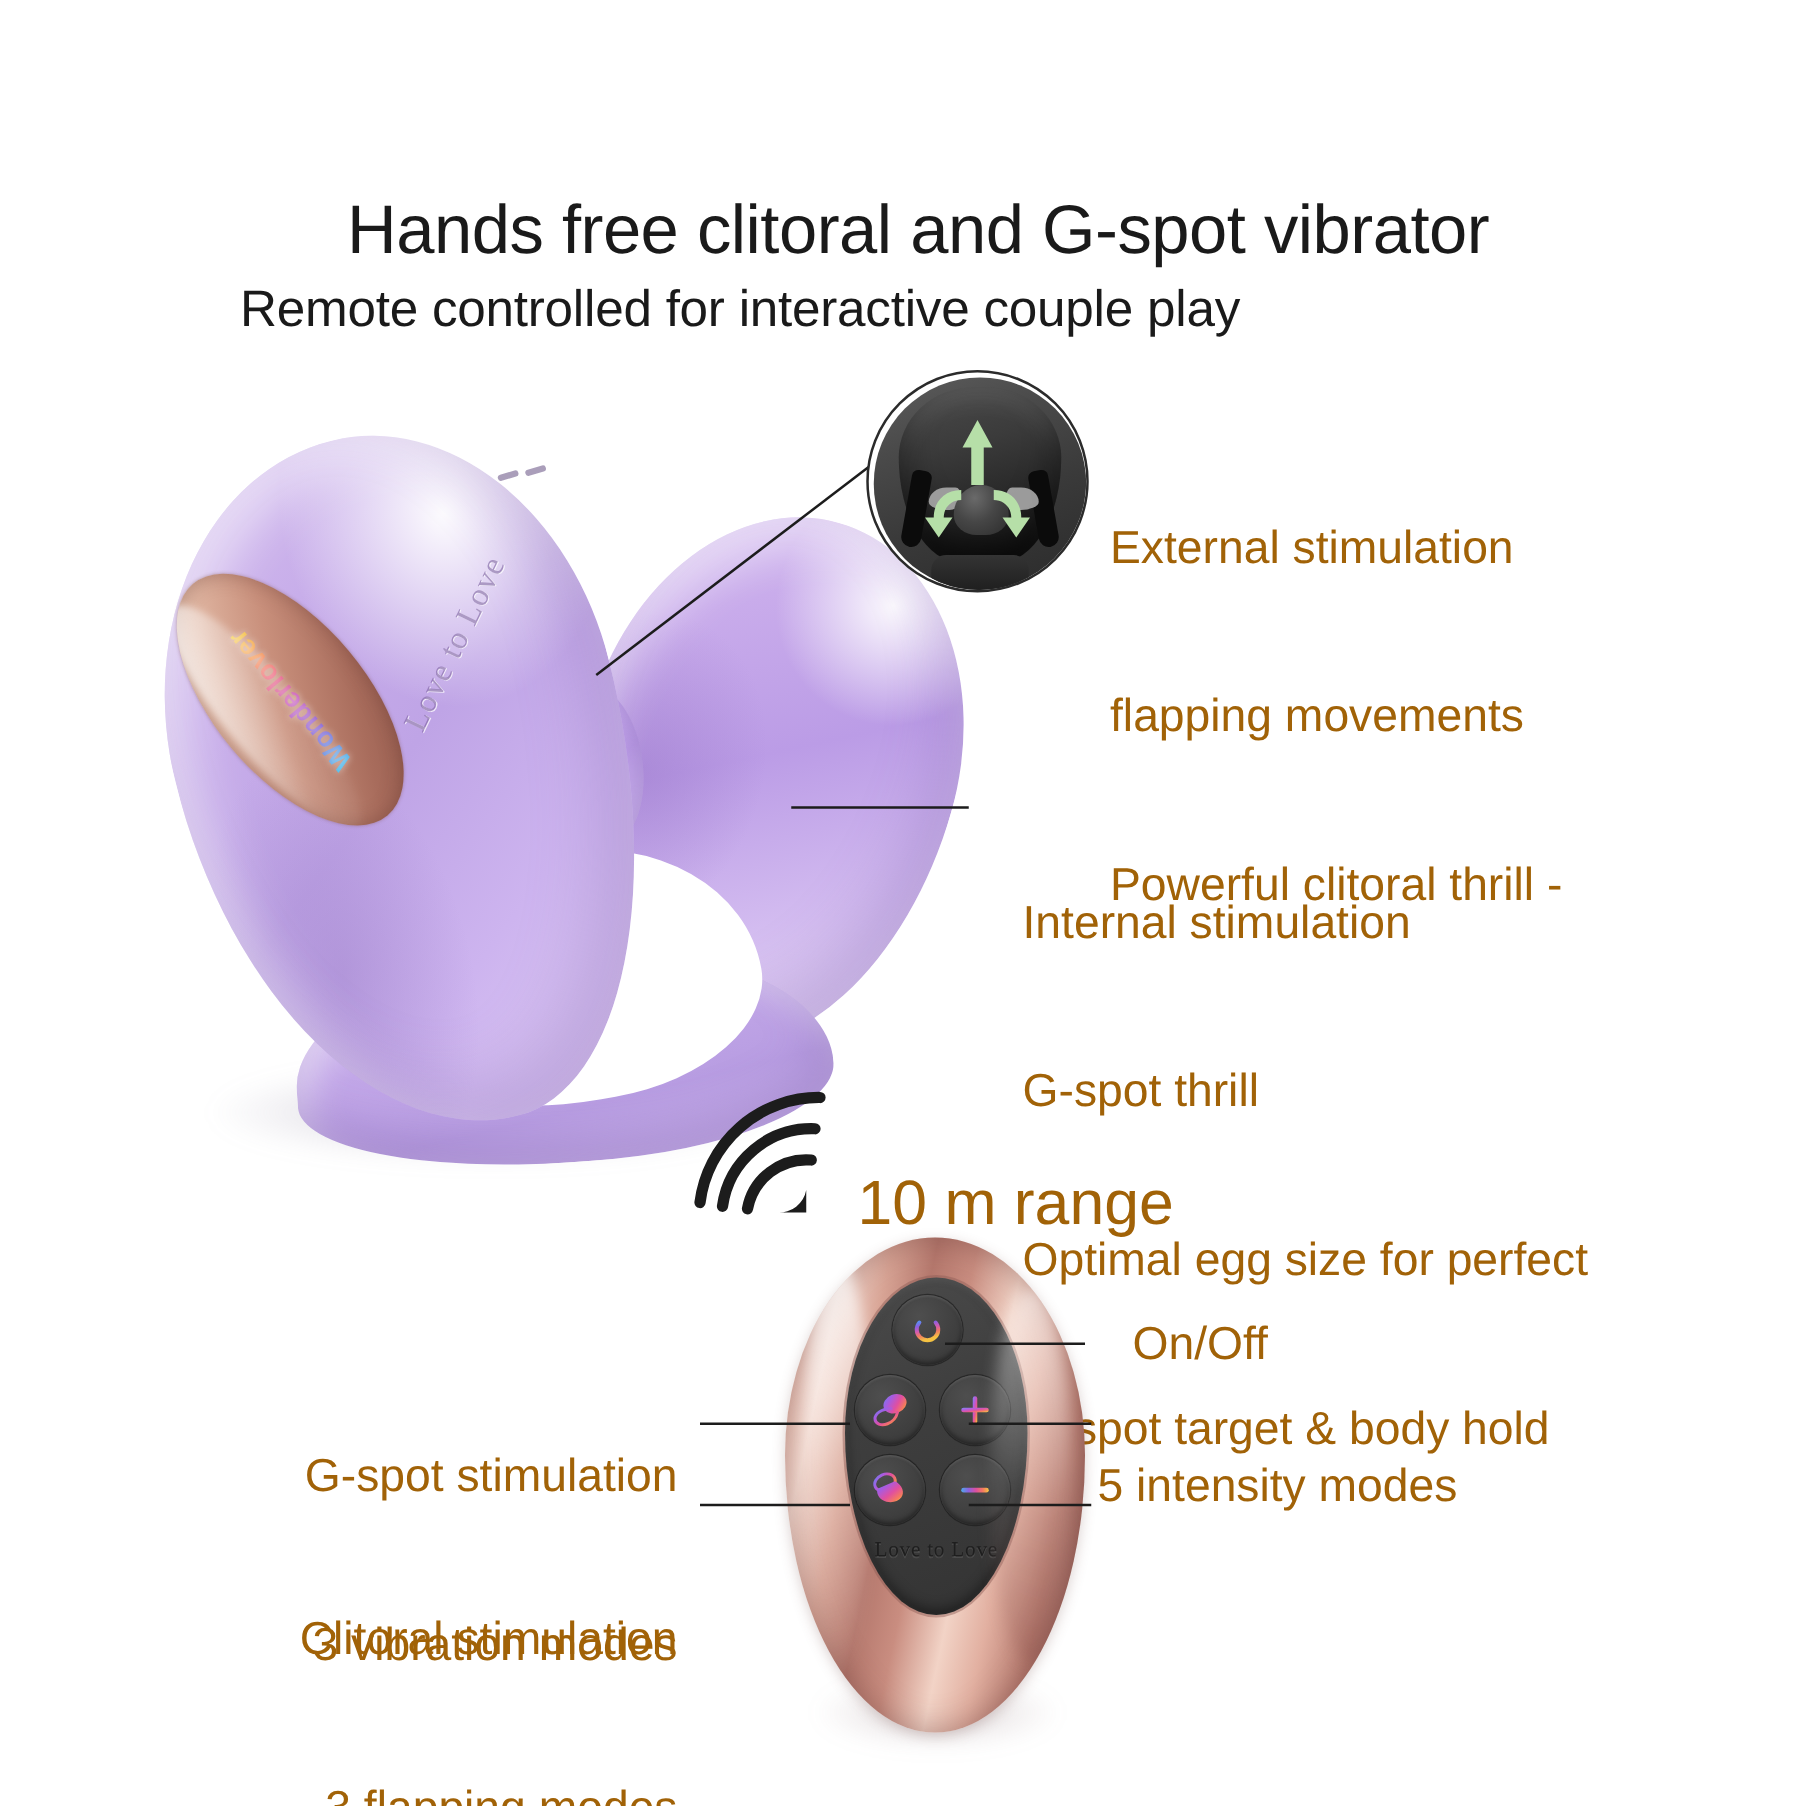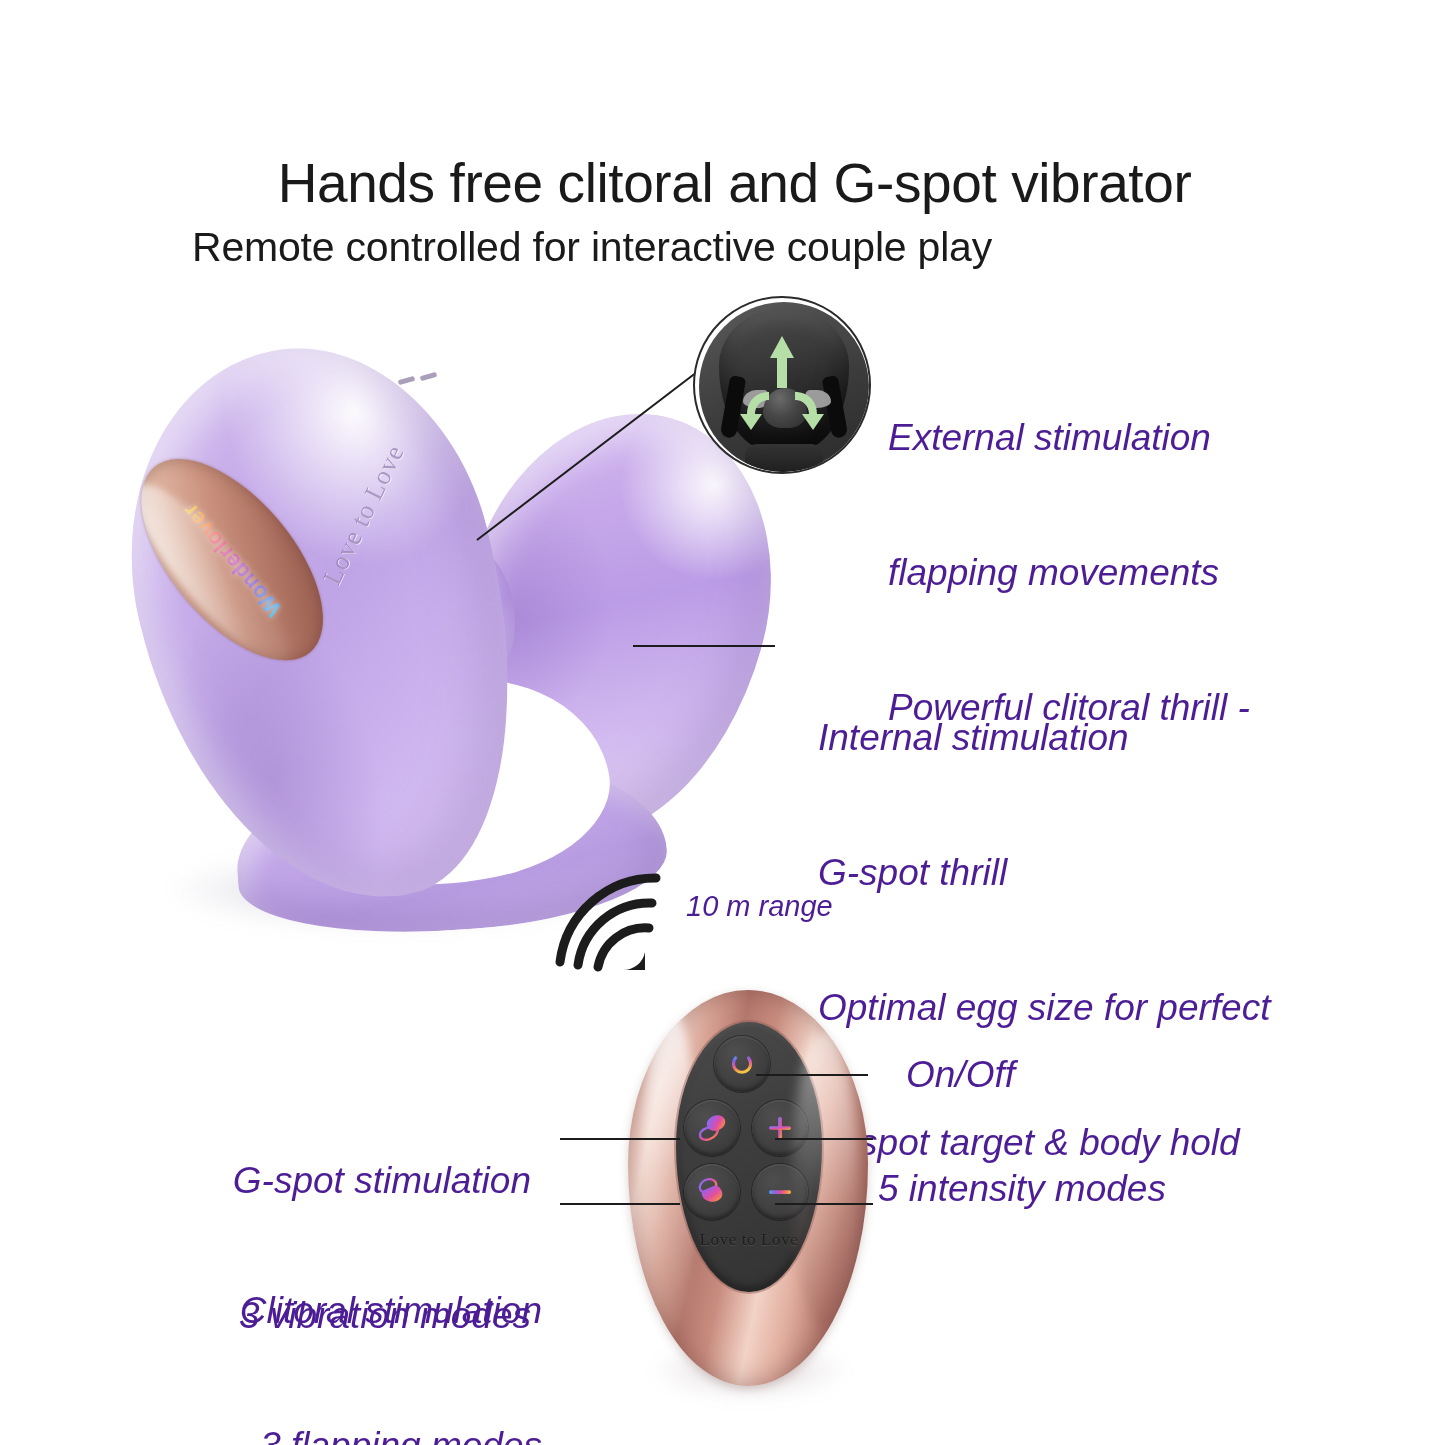--- a/index.html
+++ b/index.html
@@ -43,23 +43,22 @@
     font-weight: 400;
     color: #1a1a1a;
     letter-spacing: -0.2px;
   }
 
   
   .anno {
     position: absolute;
     font-size: 37px;
     line-height: 45px;
-    color: #4c1d95;
+    color: #a16207;
     white-space: pre;
-    font-style: italic;
   }
   .anno.right { text-align: right; }
 
   
   .leader {
     position: absolute;
     background: #1c1c1c;
     height: 2px;
   }
 
@@ -477,21 +476,21 @@
   </div>
 
   <div id="range-icon">
     <svg viewBox="0 0 120 108" width="120" height="108">
       <path d="M8 96 A 96 96 0 0 1 104 12" stroke="#1c1c1c" stroke-width="9" fill="none" stroke-linecap="round"></path>
       <path d="M26 99 A 72 72 0 0 1 100 37" stroke="#1c1c1c" stroke-width="9" fill="none" stroke-linecap="round"></path>
       <path d="M46 101 A 48 48 0 0 1 97 62" stroke="#1c1c1c" stroke-width="9" fill="none" stroke-linecap="round"></path>
       <path d="M70 104 A 22 22 0 0 0 93 86 L93 104 Z" fill="#1c1c1c"></path>
     </svg>
   </div>
-  <div class="anno" style="left:686px; top:884px; font-size:29px;">10 m range</div>
+  <div class="anno" style="left:686px; top:940px; font-size:50px;">10 m range</div>
 
   <div id="remote">
     <div class="rshadow"></div>
     <div class="body">
       <div class="panel">
 
         <div class="btn power">
           <svg width="30" height="30" viewBox="0 0 30 30">
             <defs>
               <linearGradient id="gradPower" x1="0" y1="0" x2="0.35" y2="1">
@@ -578,21 +577,21 @@
   <div class="leader" style="left:756px; top:1074px; width:112px;"></div>
   <div class="leader" style="left:775px; top:1138px; width:98px;"></div>
   <div class="leader" style="left:775px; top:1203px; width:98px;"></div>
   <div class="leader" style="left:560px; top:1138px; width:120px;"></div>
   <div class="leader" style="left:560px; top:1203px; width:120px;"></div>
 
   <div class="anno" style="left:878px; top:1052px;margin-left:28px;">On/Off</div>
 
   <div class="anno" style="left:878px; top:1166px;">5 intensity modes</div>
 
-  <div class="anno right" style="left:139px; top:1068px; width:392px;">
+  <div class="anno right" style="left:150px; top:1068px; width:392px;">
     <div>G-spot stimulation</div>
     <div>3 vibration modes</div>
   </div>
 
   <div class="anno right" style="left:150px; top:1198px; width:392px;">
     <div>Clitoral stimulation</div>
     <div>3 flapping modes</div>
   </div>
 
 </div>

